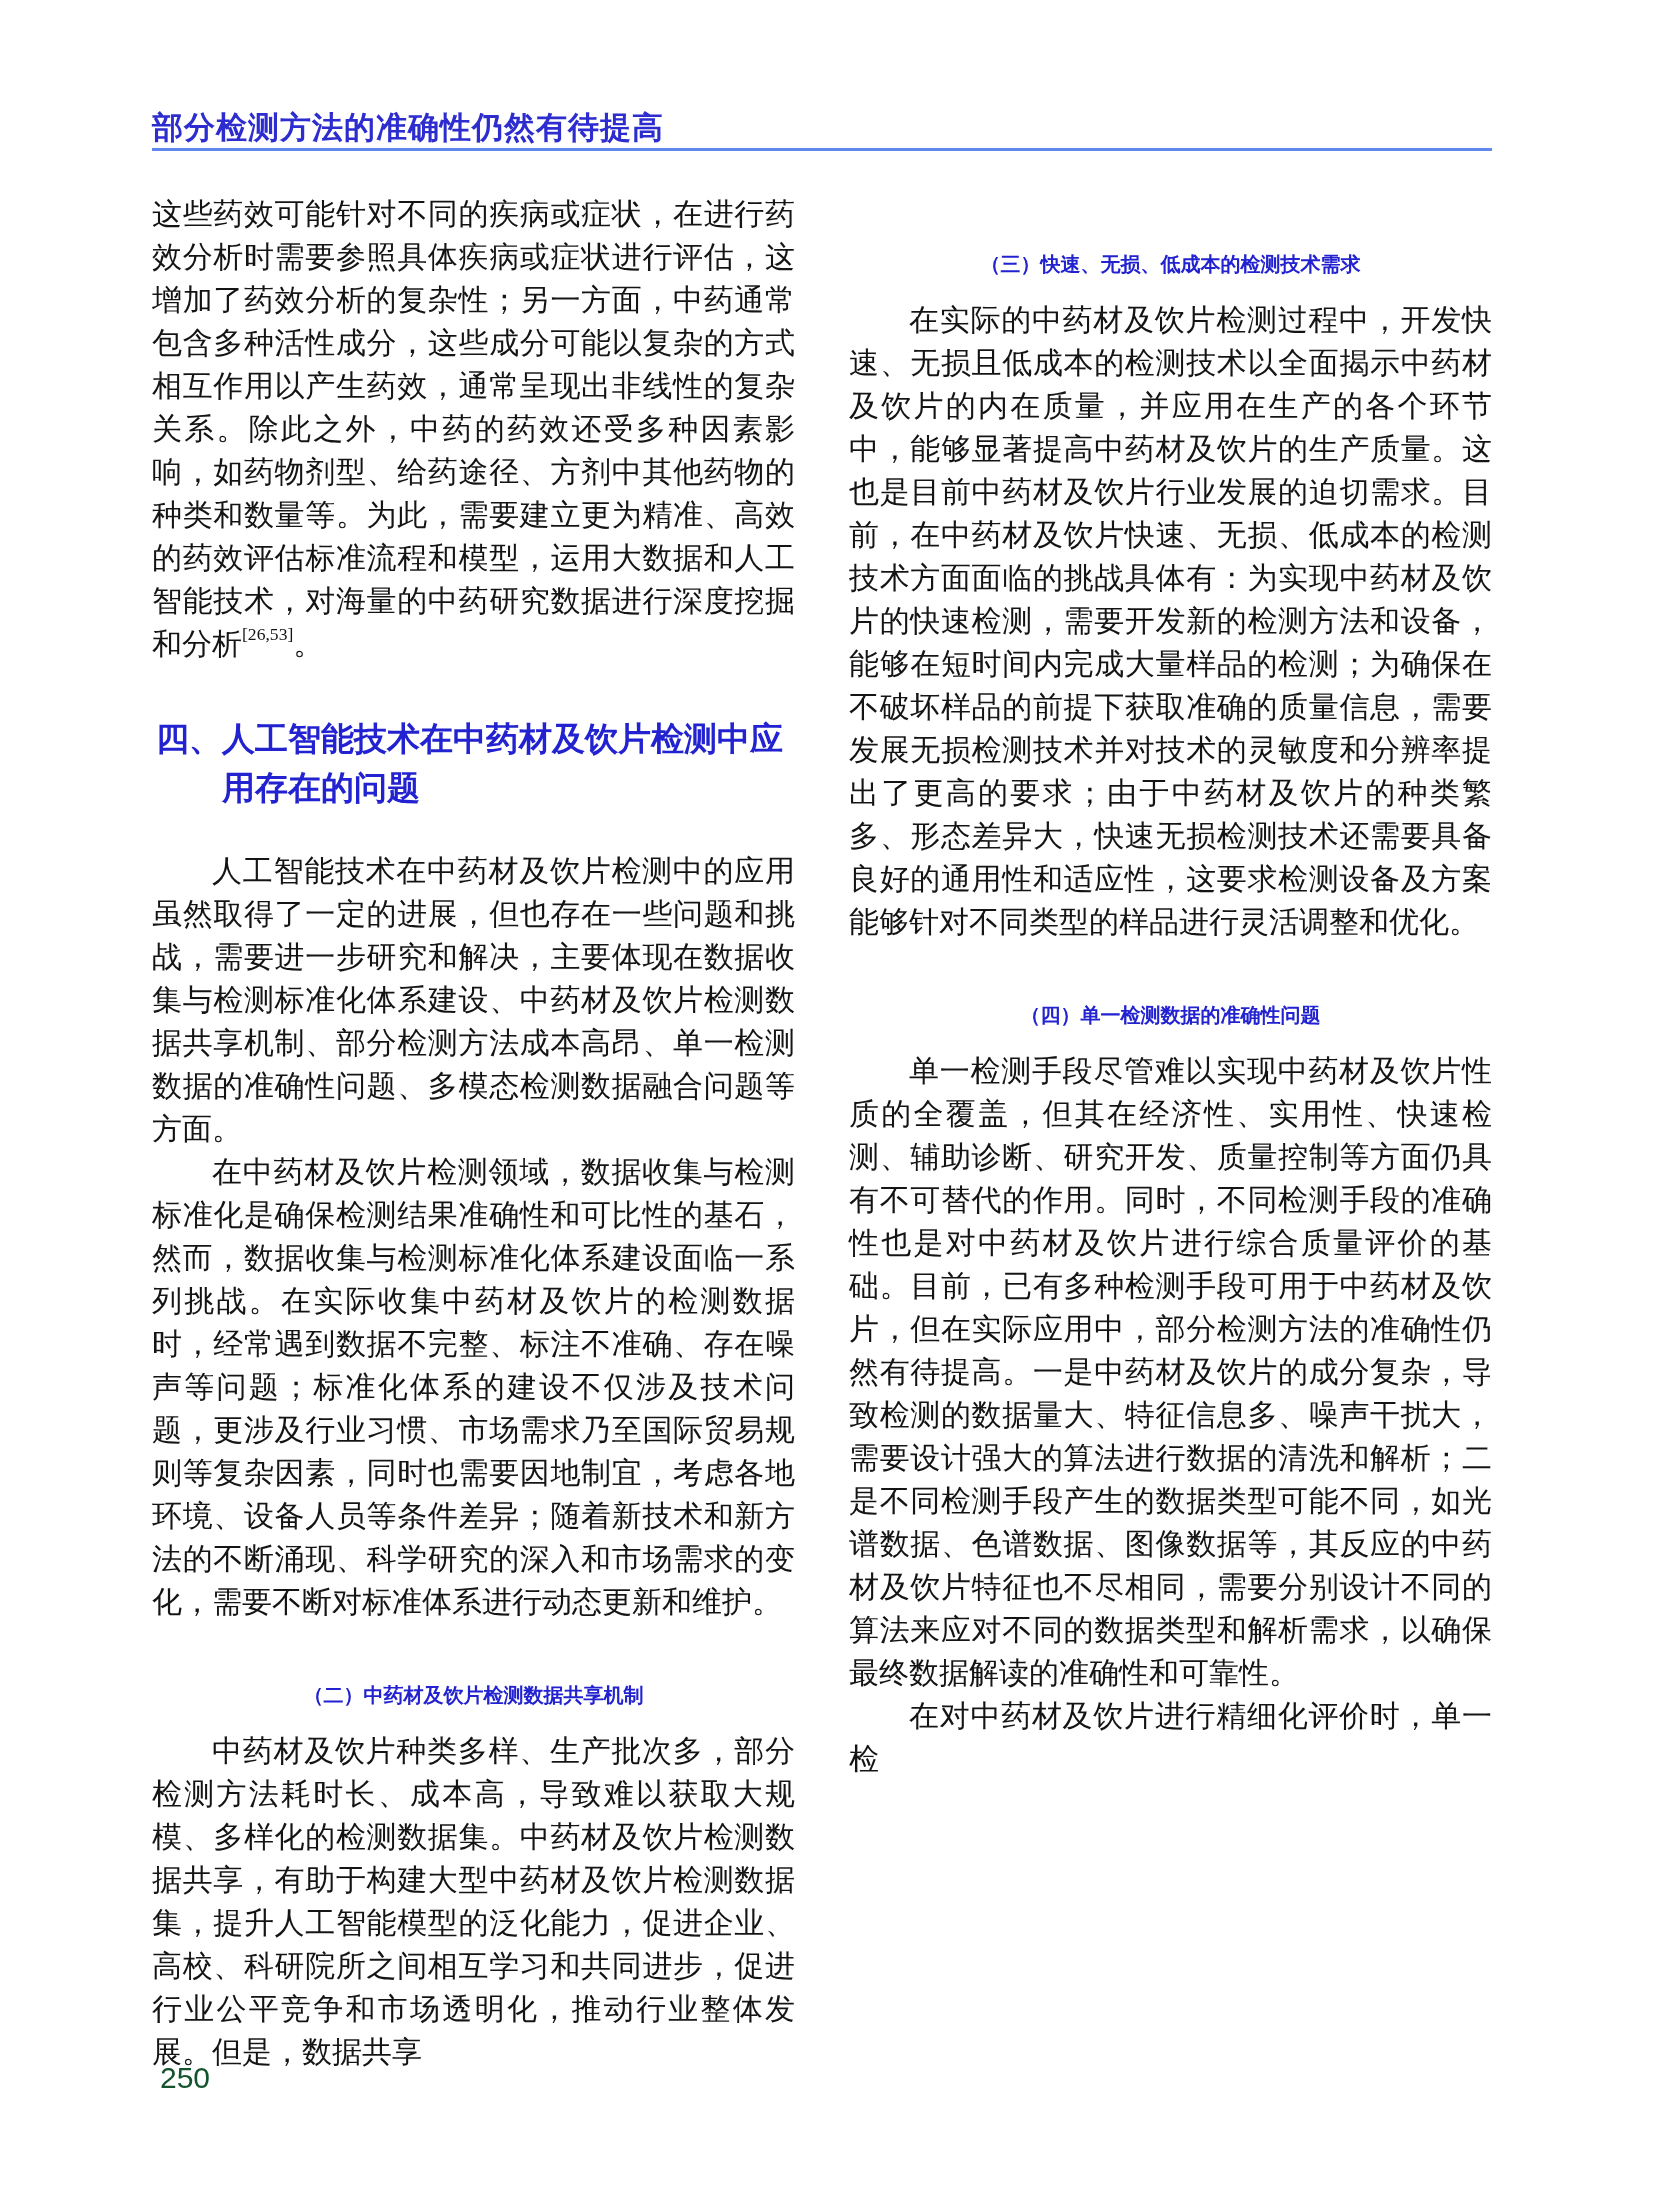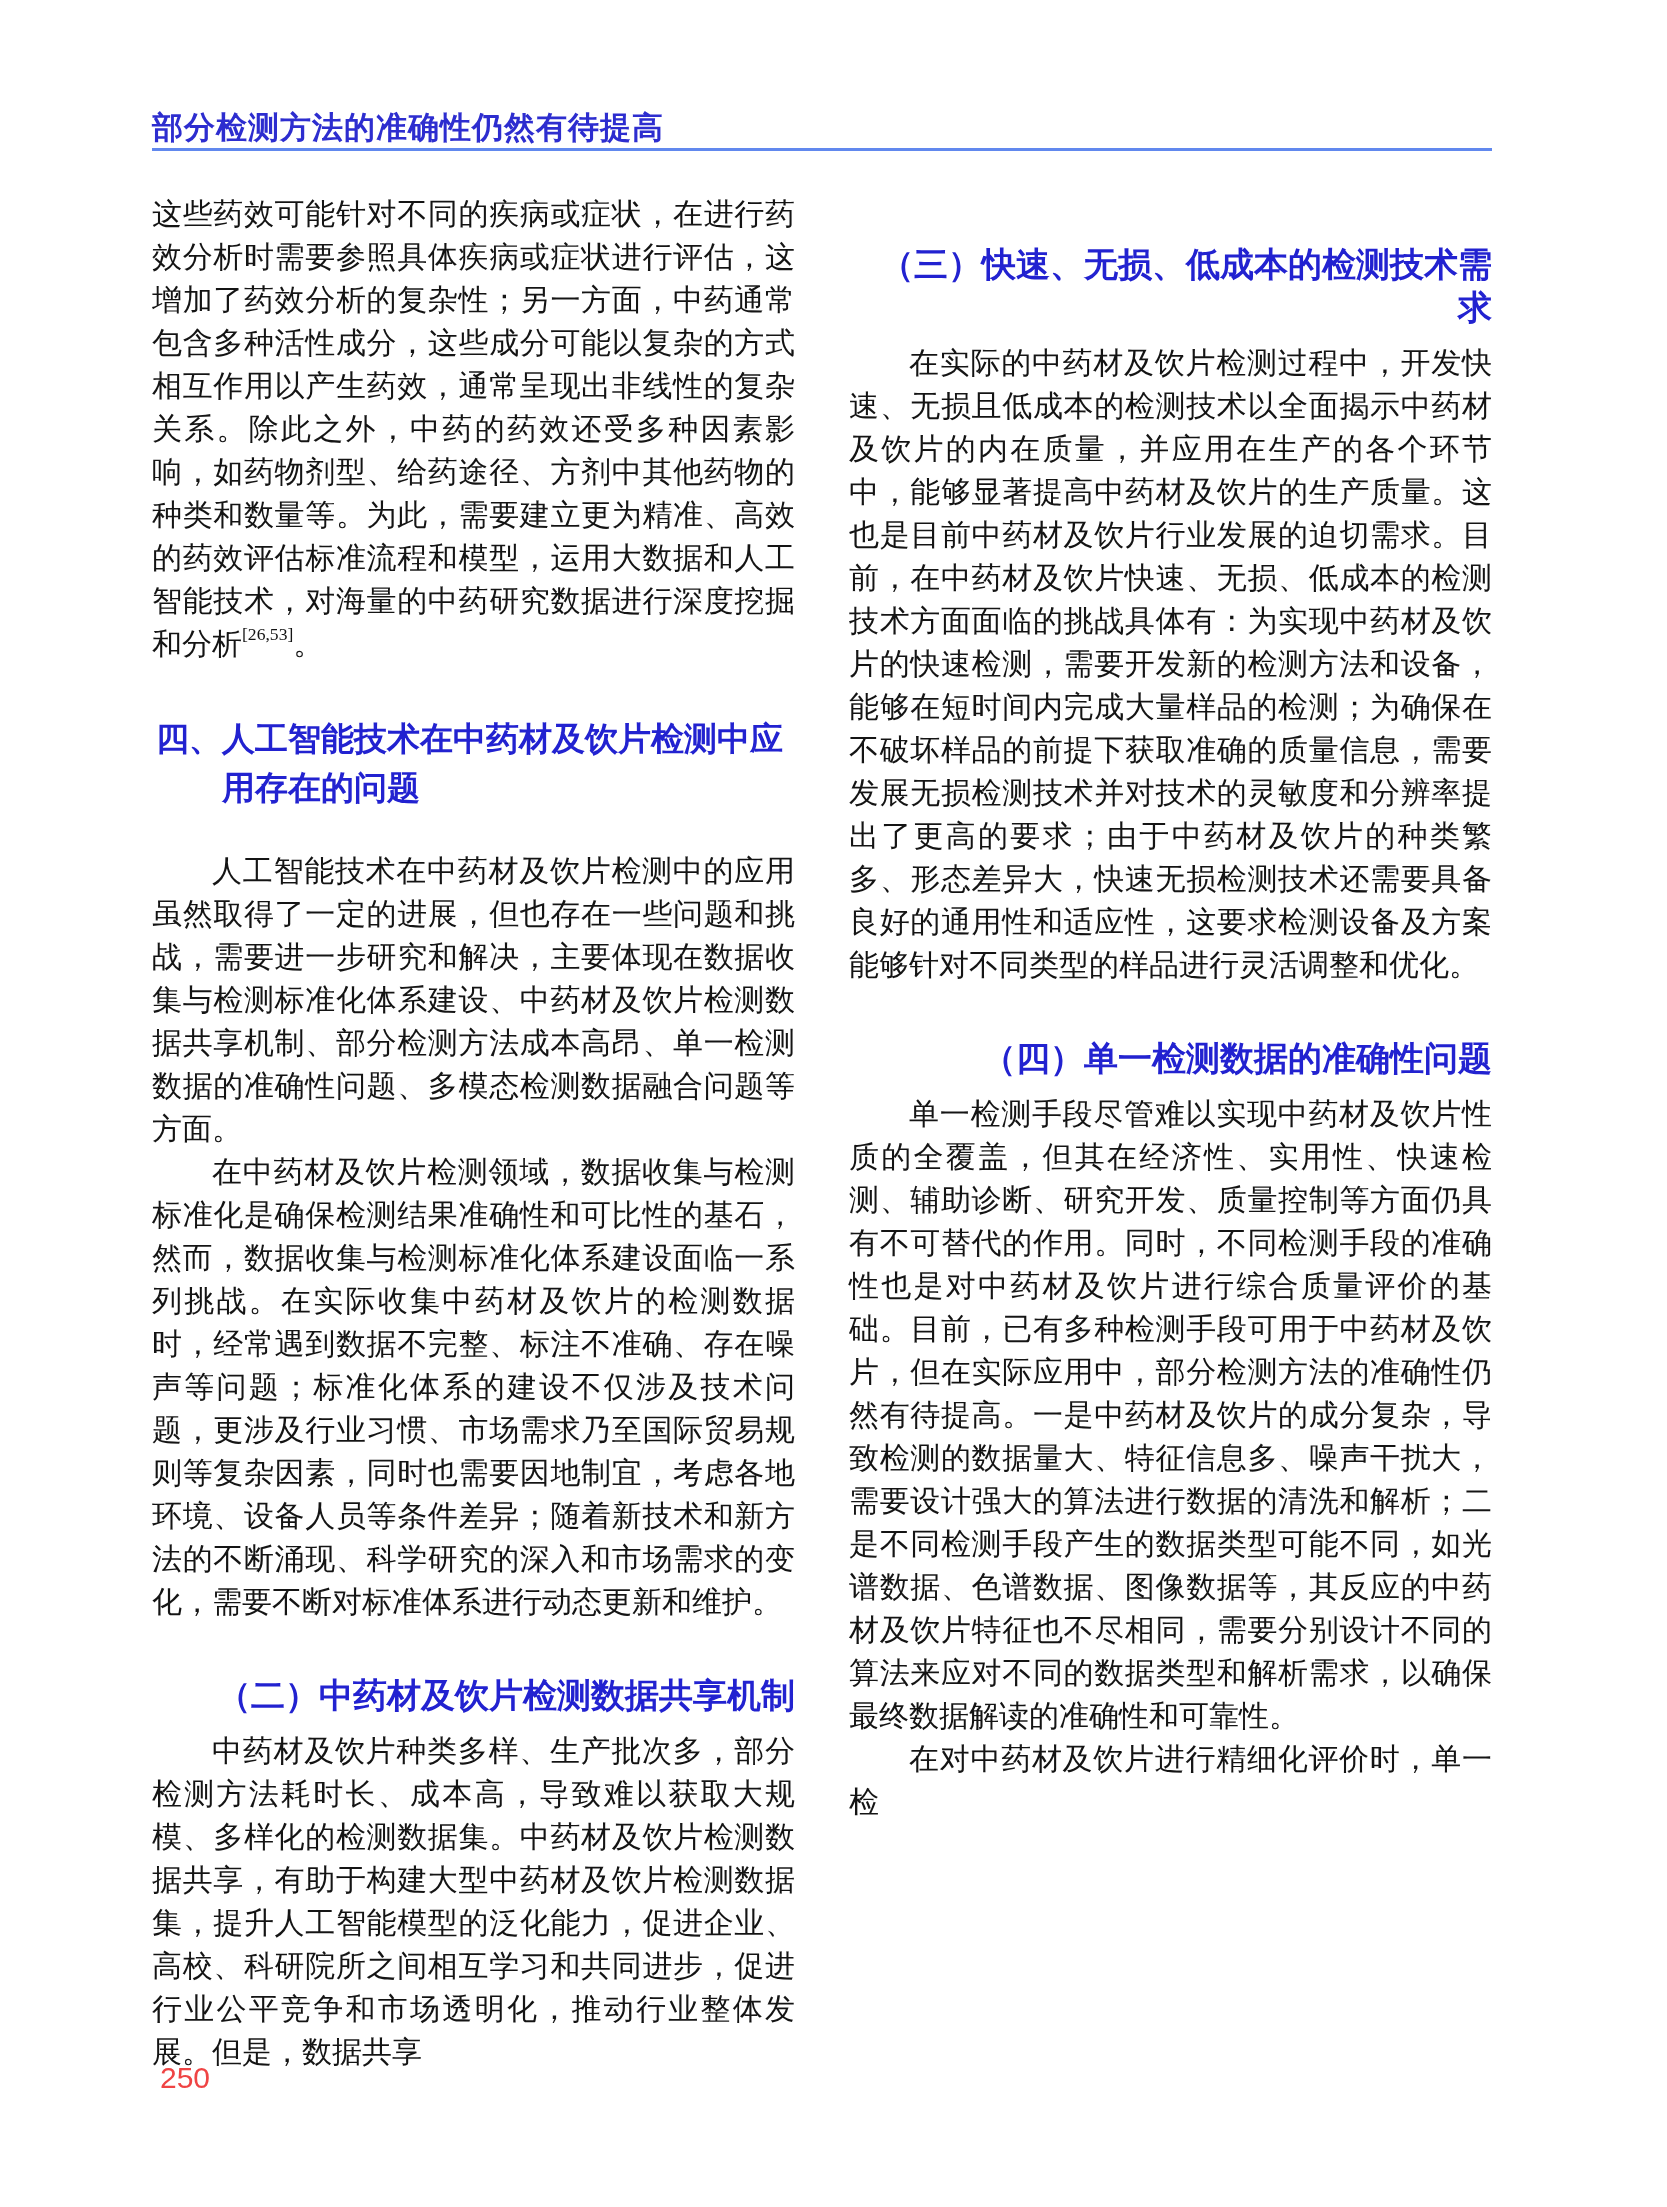--- a/index.html
+++ b/index.html
@@ -76,34 +76,34 @@
     font-weight: 700;
     font-size: 33px;
     line-height: 49px;
     color: #2222d0;
     text-align: left;
   }
   .h-sub {
     margin: 51px 0 11.8px 0;
     font-family: "Liberation Sans", "DejaVu Sans", sans-serif;
     font-weight: 700;
-    font-size: 34px;
+    font-size: 20px;
     line-height: 43px;
     color: #2222d0;
-    text-align: right;
+    text-align: center;
   }
   
   .page-number {
     position: absolute;
     left: 160px;
     top: 2061px;
     font-family: "Liberation Sans", "DejaVu Sans", sans-serif;
     font-size: 30px;
     font-weight: 500;
-    color: #ef4444;
+    color: #14532d;
   }
 </style>
 </head>
 <body>
 
 <div class="page">
 
   <div class="running-head">
     <div class="running-head-title">部分检测方法的准确性仍然有待提高</div>
   </div>

